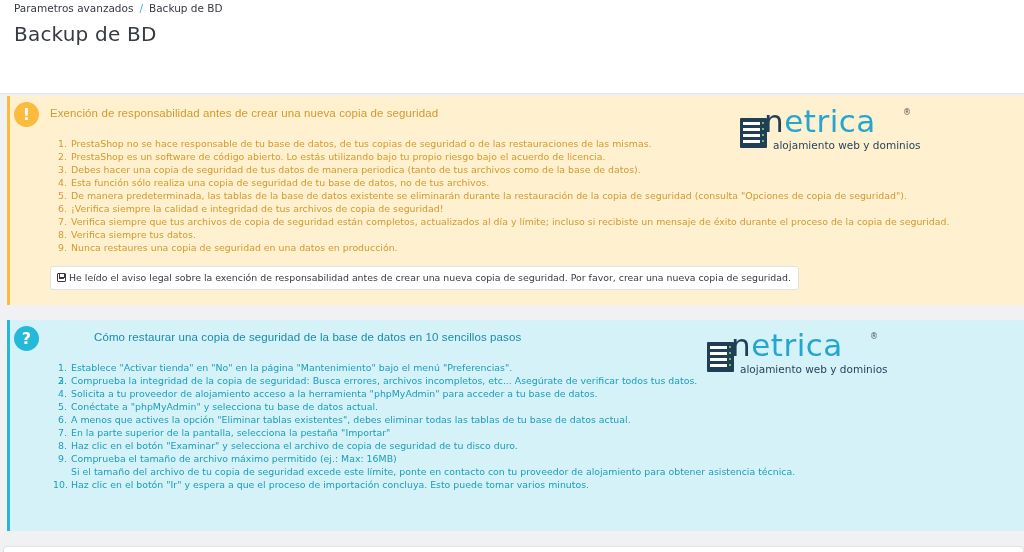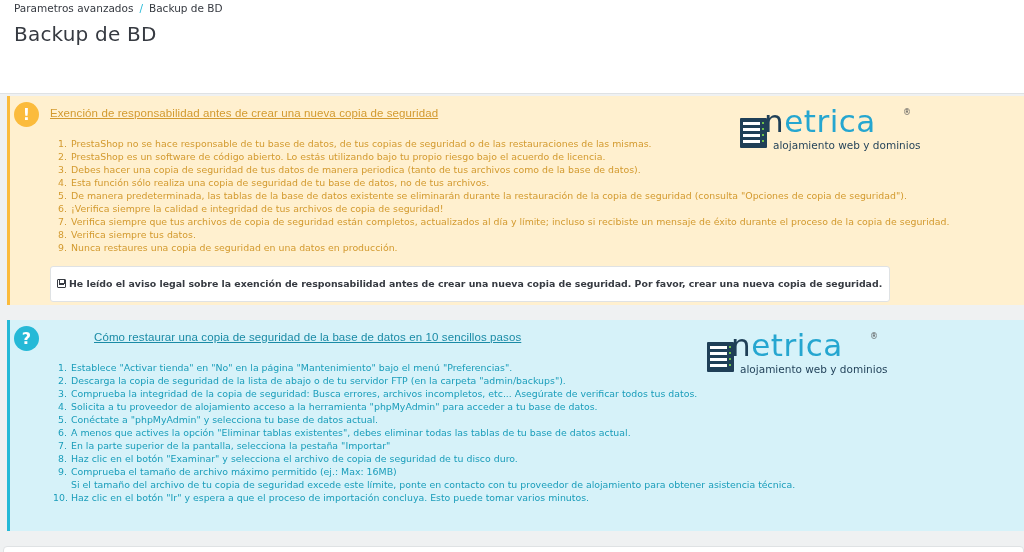--- a/index.html
+++ b/index.html
@@ -75,21 +75,20 @@
     .alert-info .alert-icon { background: #25b9d7; }
     .alert-heading {
       position: absolute;
       left: 40px;
       top: 11px;
       font-size: 11.5px;
       font-family: "Liberation Sans", sans-serif;
       font-weight: normal;
       letter-spacing: 0.1px;
       white-space: nowrap;
-      text-decoration: underline;
     }
     .alert-warning .alert-heading { color: #d39a2f; }
     .alert-info .alert-heading { color: #1a8ba6; margin-left: 44px; }
 
     .alert ol {
       position: absolute;
       left: 43px;
       list-style: none;
       counter-reset: item;
     }
@@ -110,29 +109,28 @@
     }
     .alert ol li .sub { display: block; }
 
     .confirm-button {
       position: absolute;
       left: 40px;
       top: 170px;
       background: #ffffff;
       border: 1px solid #dfe2e4;
       border-radius: 3px;
-      height: 36px;
+      height: 24px;
       padding: 0 7px 0 6px;
       font-size: 9.4px;
       color: #363a41;
       line-height: 20px;
       white-space: nowrap;
       cursor: pointer;
       font-family: "DejaVu Sans", sans-serif;
-      font-weight: bold;
     }
     .save-icon {
       display: inline-block;
       width: 9px; height: 9px;
       border: 1px solid #363a41;
       border-radius: 1px;
       position: relative;
       vertical-align: -1px;
       margin-right: 3px;
     }
@@ -270,21 +268,21 @@
         <span style="top:16px"></span>
         <span style="top:22px"></span>
     </div>
     <div class="logo-word"><span class="n">n</span><span>etrica</span></div>
     <div class="logo-reg">®</div>
     <div class="logo-tag">alojamiento web y dominios</div>
   </div>
 
   <ol>
     <li><span class="num">1.</span><span>Establece "Activar tienda" en "No" en la página "Mantenimiento" bajo el menú "Preferencias".</span></li>
-    <li><span class="num">2.</span><span>Descarga la copia de seguridad de la lista de abajo o de tu servidor FTP (en la carpeta "admin/backups").</span></li>
+    <li><span class="num">2.</span></li>
     <li><span class="num">3.</span><span>Comprueba la integridad de la copia de seguridad: Busca errores, archivos incompletos, etc... Asegúrate de verificar todos tus datos.</span></li>
     <li><span class="num">4.</span><span>Solicita a tu proveedor de alojamiento acceso a la herramienta "phpMyAdmin" para acceder a tu base de datos.</span></li>
     <li><span class="num">5.</span><span>Conéctate a "phpMyAdmin" y selecciona tu base de datos actual.</span></li>
     <li><span class="num">6.</span><span>A menos que actives la opción "Eliminar tablas existentes", debes eliminar todas las tablas de tu base de datos actual.</span></li>
     <li><span class="num">7.</span><span>En la parte superior de la pantalla, selecciona la pestaña "Importar"</span></li>
     <li><span class="num">8.</span><span>Haz clic en el botón "Examinar" y selecciona el archivo de copia de seguridad de tu disco duro.</span></li>
     <li><span class="num">9.</span><span>Comprueba el tamaño de archivo máximo permitido (ej.: Max: 16MB)</span><span class="sub">Si el tamaño del archivo de tu copia de seguridad excede este límite, ponte en contacto con tu proveedor de alojamiento para obtener asistencia técnica.</span></li>
     <li><span class="num">10.</span><span>Haz clic en el botón "Ir" y espera a que el proceso de importación concluya. Esto puede tomar varios minutos.</span></li>
   </ol>
 </div>

